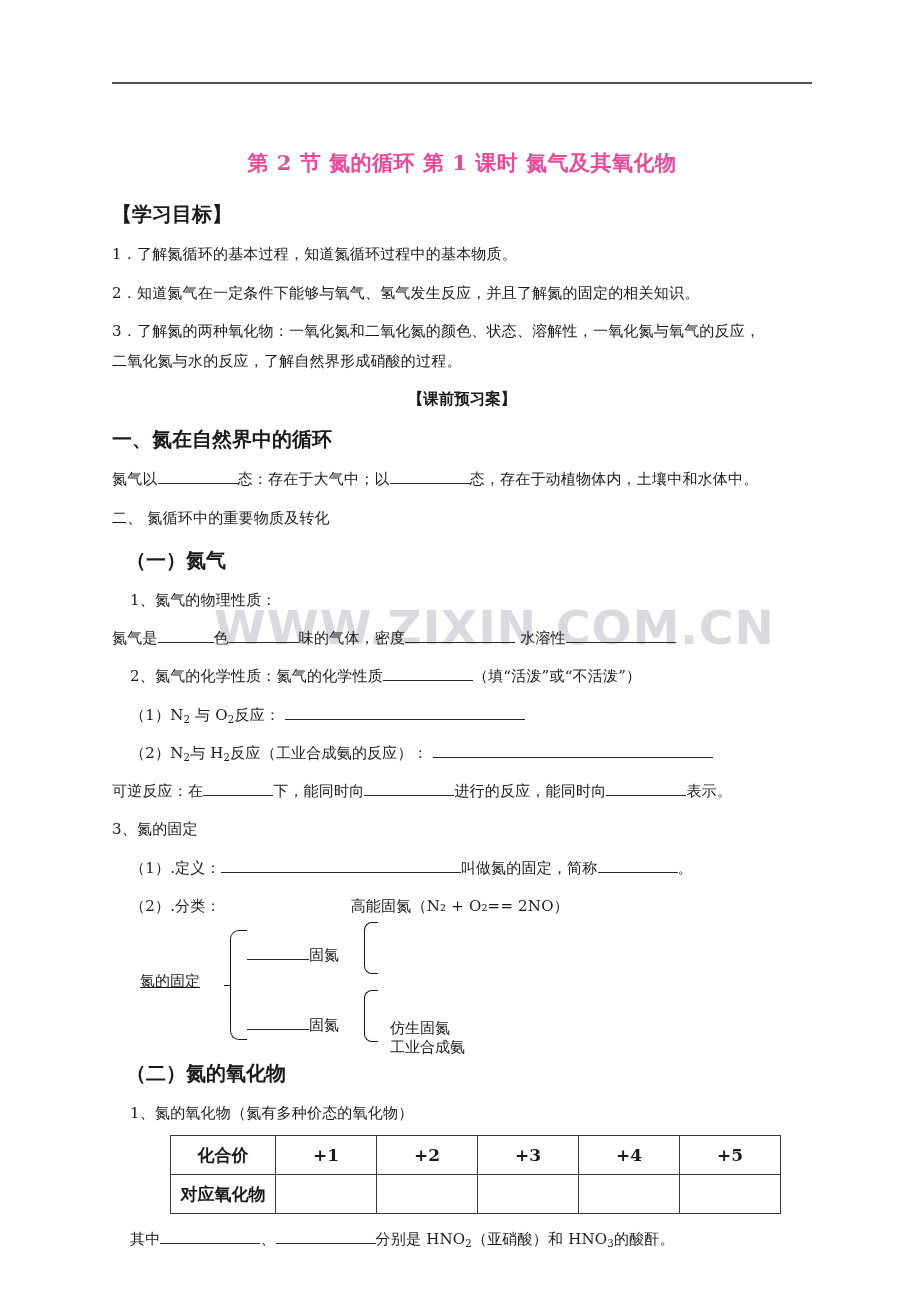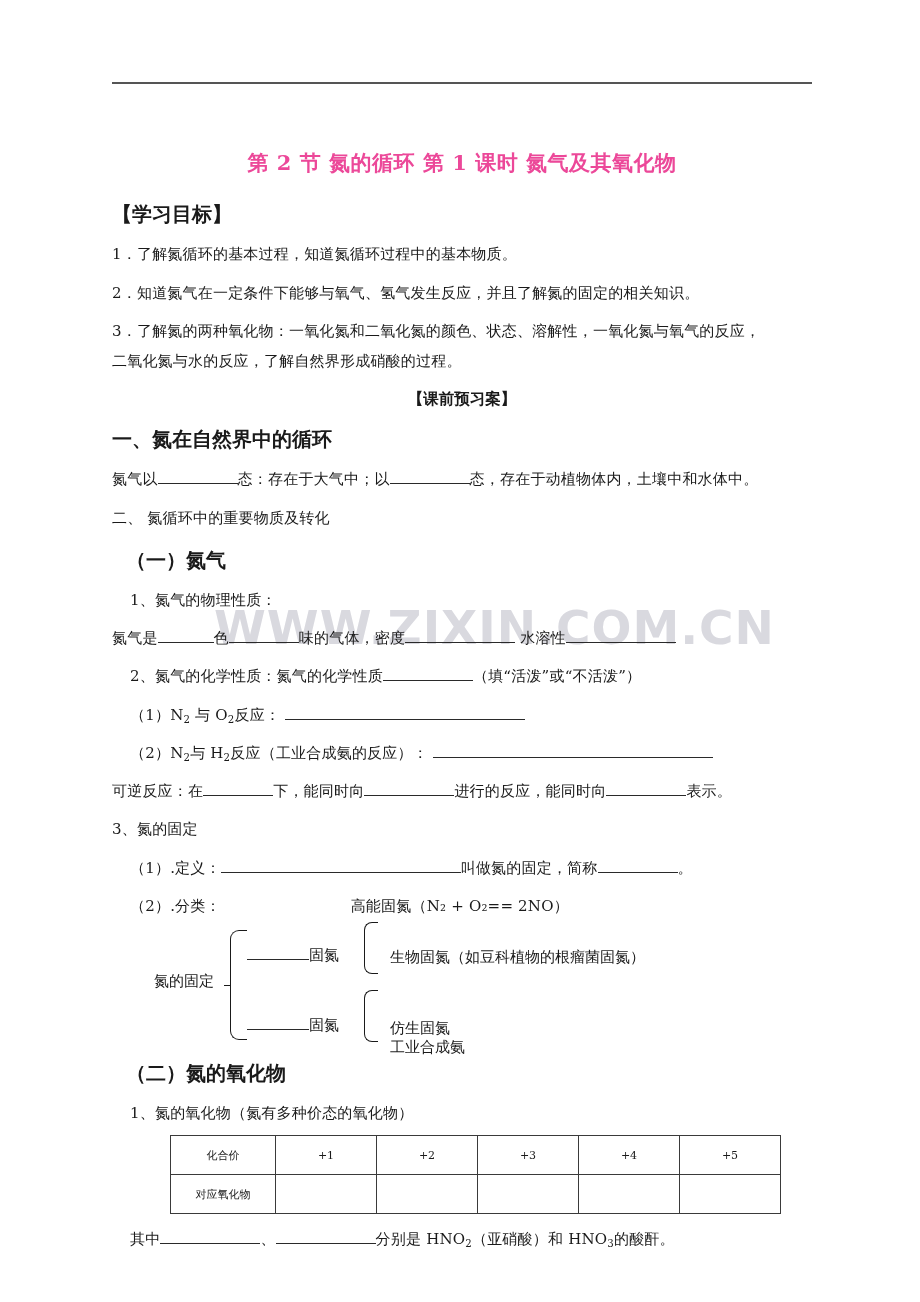--- a/index.html
+++ b/index.html
@@ -88,22 +88,23 @@
 
   
   .brace-box {
     position: relative;
     height: 126px;
     margin: 4px 0 10px 0;
     font-size: 15px;
   }
   .bd-label {
     position: absolute;
-    left: 42px;
+    left: 28px;
     top: 50px;
+    text-decoration: underline;
   }
   .big-brace {
     position: absolute;
     left: 118px;
     top: 8px;
     width: 16px;
     height: 108px;
     border-left: 1.6px solid #1a1a1a;
     border-top: 1.6px solid #1a1a1a;
     border-bottom: 1.6px solid #1a1a1a;
@@ -139,21 +140,22 @@
     white-space: nowrap;
   }
   .it2 { left: 278px; top: 26px; }
   .it3 { left: 278px; top: 68px; margin-top: 48px; }
   .it4 { left: 278px; top: 97px; }
 
   
   table.val-table {
     border-collapse: collapse;
     margin: 10px 16px 14px 58px;
-    font-size: 11px;
+    font-size: 17px;
+    font-weight: bold;
   }
   table.val-table td {
     border: 1px solid #3a3a3a;
     height: 34px;
     text-align: center;
     padding: 2px 6px;
   }
   table.val-table td.rowhead { width: 92px; }
   table.val-table td.cell { width: 88px; }
 
@@ -243,21 +245,20 @@
     <div class="brace-box">
       <span class="bd-label">氮的固定</span>
       <span class="big-brace"></span>
 
       <span class="bd-cat cat-top"><span class="blank b62"></span><span>固氮</span></span>
       <span class="bd-cat cat-bot"><span class="blank b62"></span><span>固氮</span></span>
 
       <span class="sub-brace sb-top"></span>
       <span class="sub-brace sb-bot"></span>
 
-      <span class="bd-item it2">生物固氮（如豆科植物的根瘤菌固氮）</span>
       <span class="bd-item it3">工业合成氨</span>
       <span class="bd-item it4">仿生固氮</span>
     </div>
 
     <div class="sec-head indent1">（二）氮的氧化物</div>
 
     <p class="line indent2" style="margin-bottom:6px;">1、氮的氧化物（氮有多种价态的氧化物）</p>
 
     <table class="val-table">
       <tbody>

